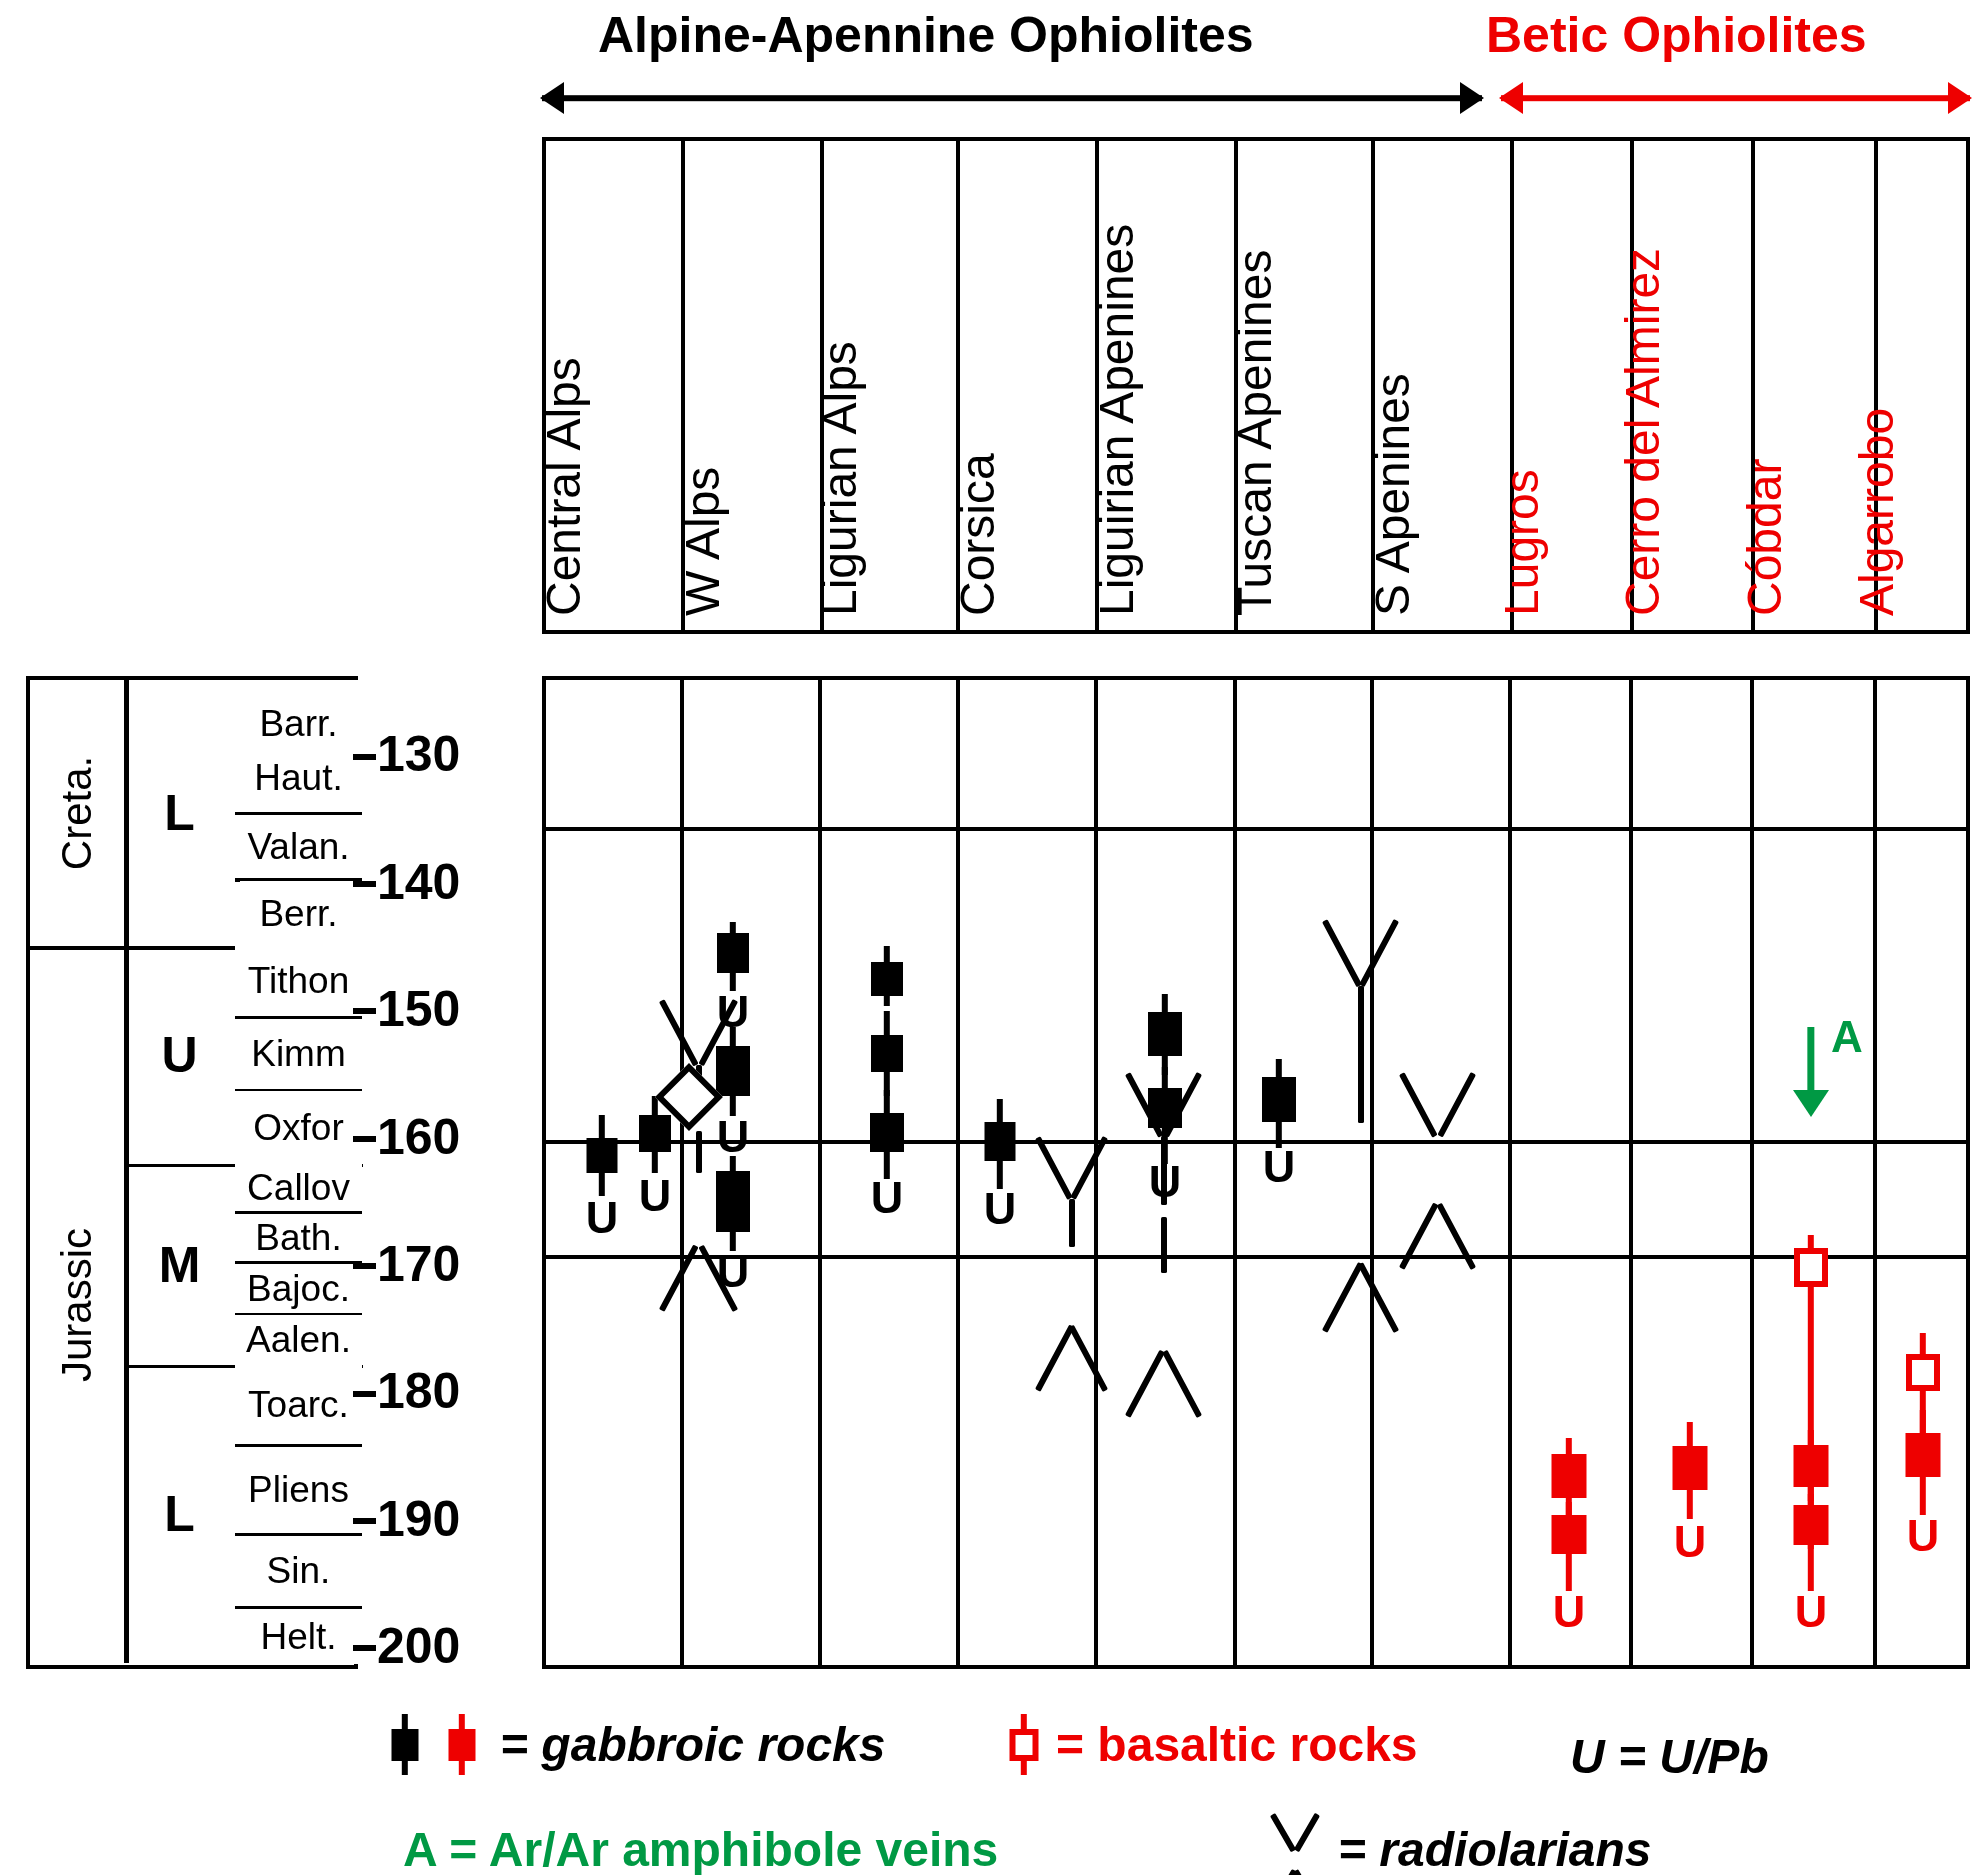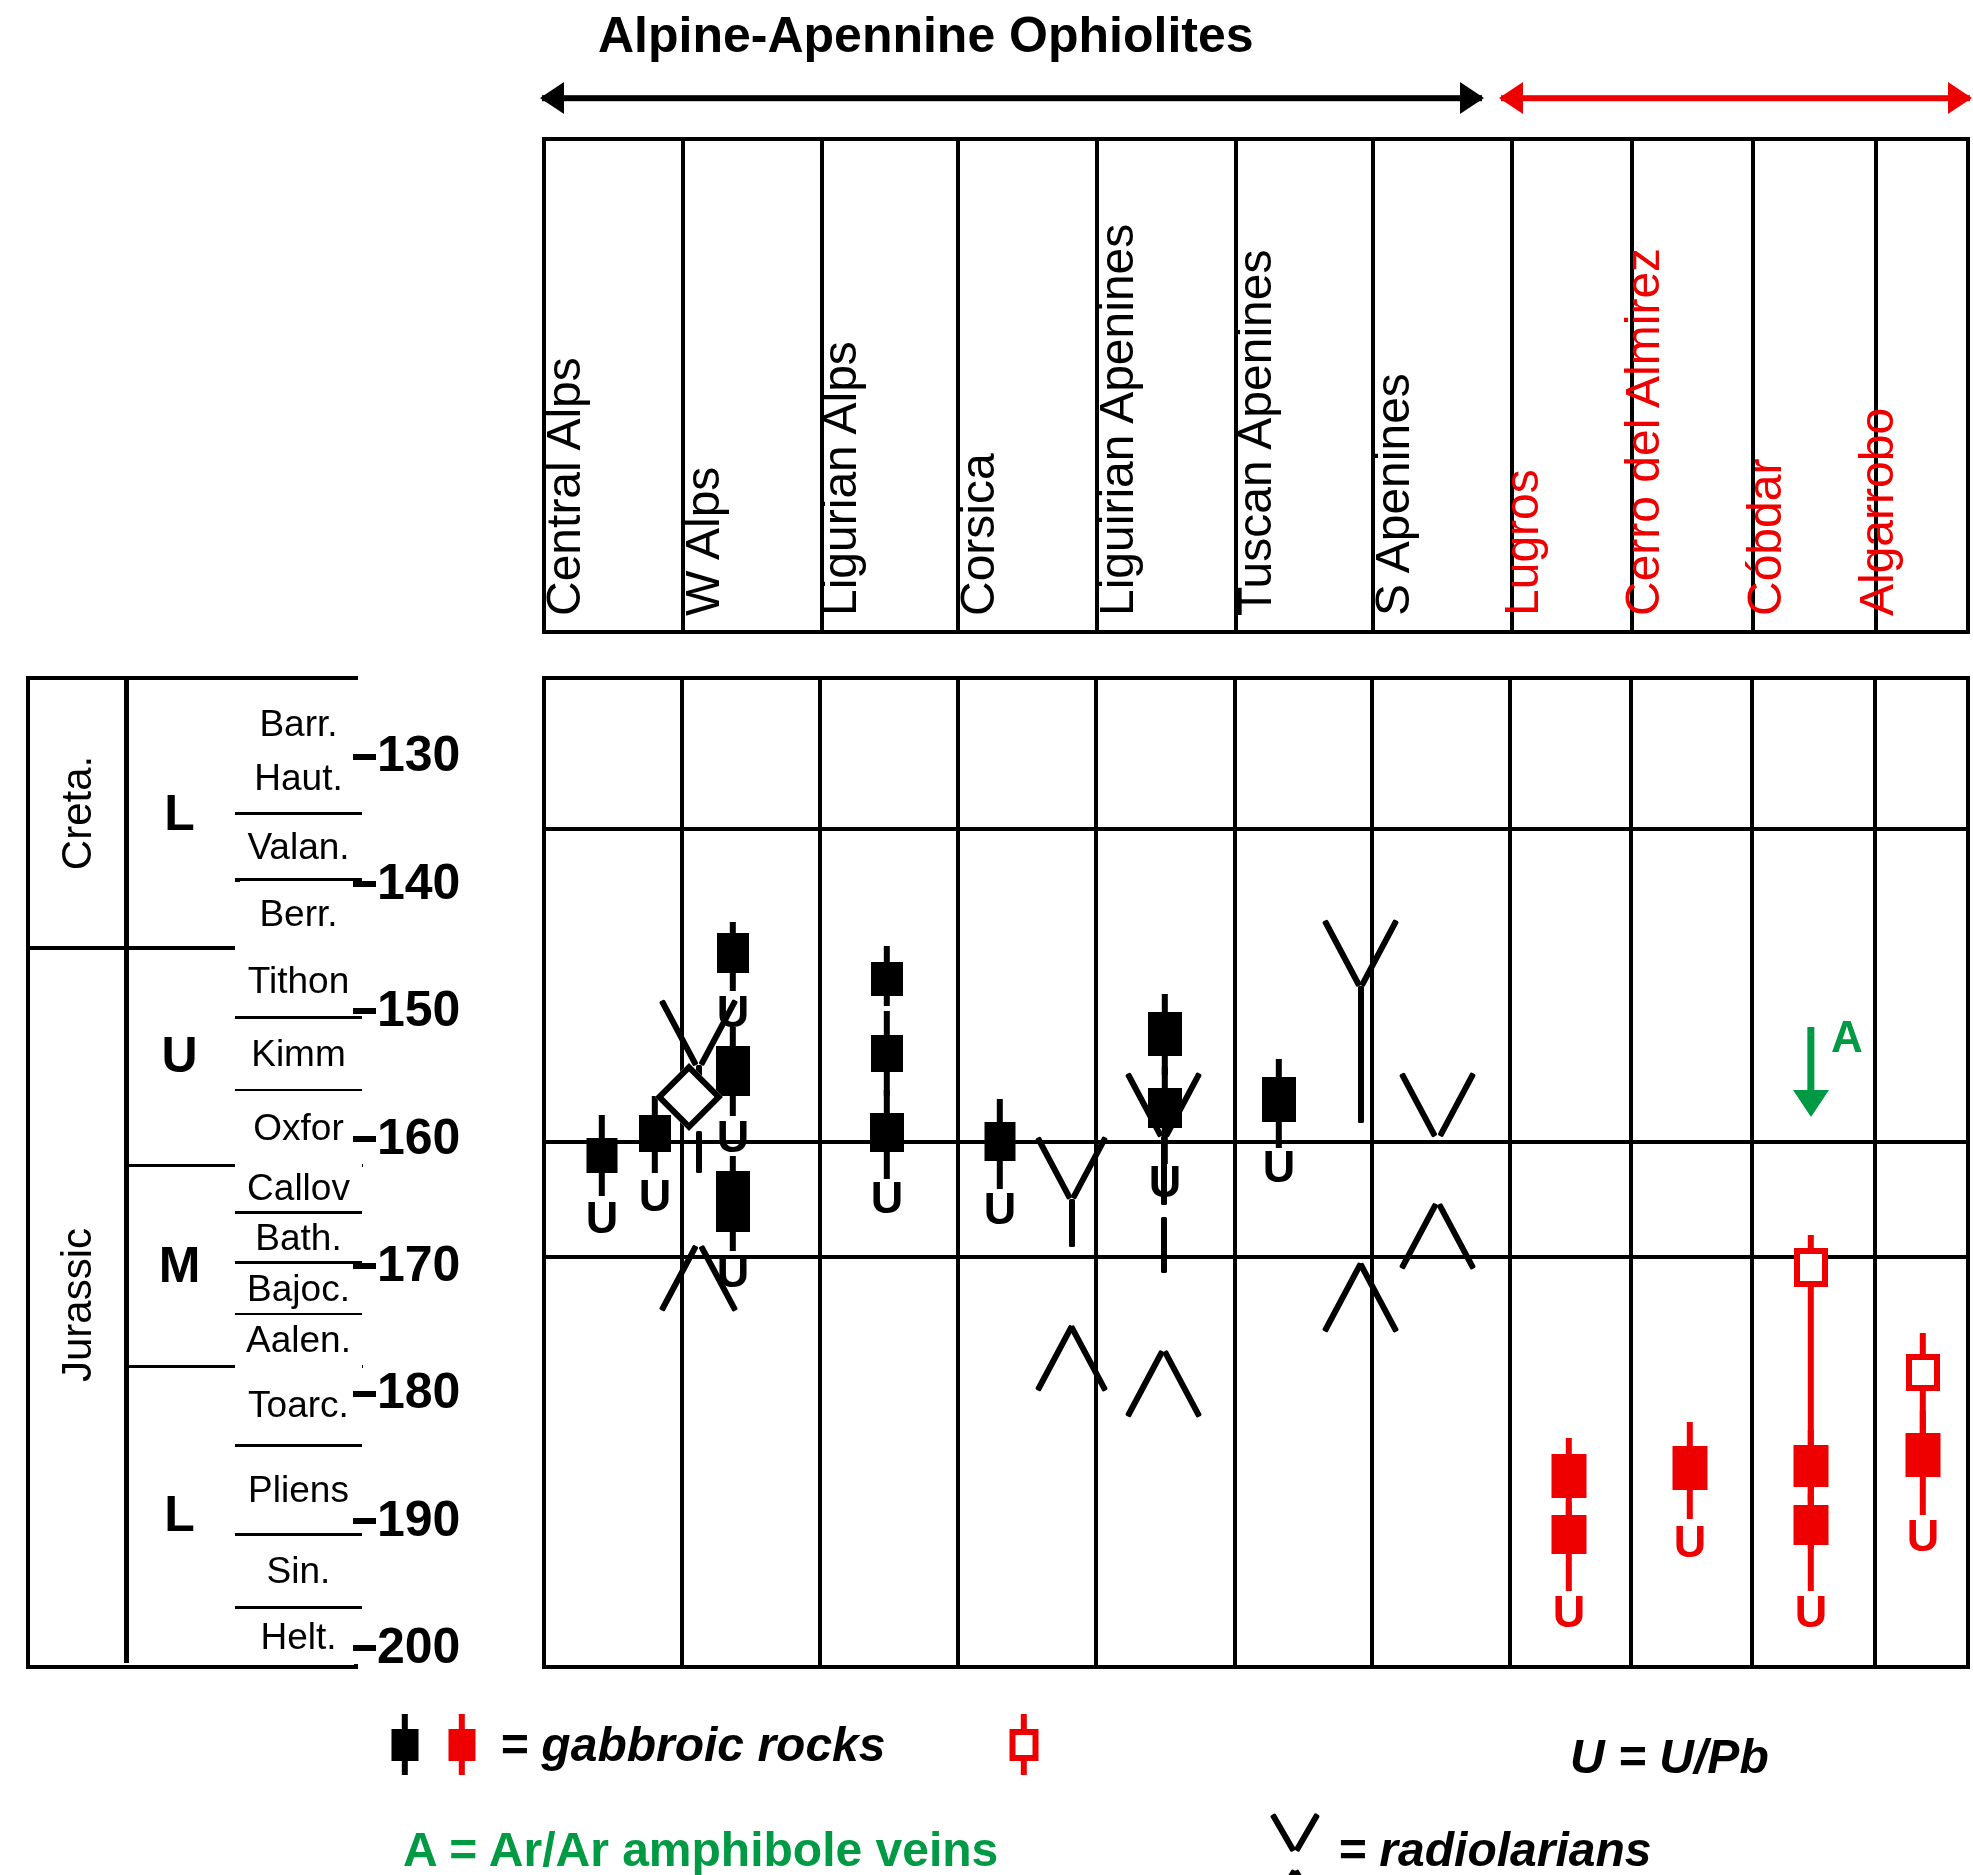--- a/index.html
+++ b/index.html
@@ -138,20 +138,21 @@
   .legend-txt.black{color:#000;font-style:italic;}
   .legend-txt.red{color:#ee0000;}
   .legend-txt.green{color:#009944;}
 </style>
 </head>
 <body>
 
 <div class="root">
 
   <div class="grp-title grp-black" style="left:598px;top:6.4px;">Alpine-Apennine Ophiolites</div>
+  <div class="grp-title grp-red" style="left:1486px;top:6.4px;">Betic Ophiolites</div>
 
   <div class="arrow-line black" style="left:542px;top:98px;width:940px;">
     <div class="bar"></div>
       <div class="head left"></div>
       <div class="head right"></div>
   </div>
   <div class="arrow-line red" style="left:1501px;top:98px;width:469px;">
     <div class="bar"></div>
       <div class="head left"></div>
       <div class="head right"></div>
@@ -468,20 +469,21 @@
     <div class="sym" style="left:442px;top:21px;width:40px;height:64px;">
       <div class="whisker red" style="top:0;height:61px;"></div>
       <div class="box-filled red" style="top:14.5px;width:27px;height:32px;"></div>
     </div>
     <div class="legend-txt black" style="left:500px;top:24px;">= gabbroic rocks</div>
 
     <div class="sym" style="left:1004px;top:21px;width:40px;height:64px;">
       <div class="whisker red" style="top:0;height:61px;"></div>
       <div class="box-open" style="top:14.5px;width:29px;height:32px;"></div>
     </div>
+    <div class="legend-txt red" style="left:1056px;top:24px;">= basaltic rocks</div>
 
     <div class="legend-txt black" style="left:1570px;top:36px;">U = U/Pb</div>
 
     <div class="legend-txt green" style="left:403px;top:129px;">A = Ar/Ar amphibole veins</div>
 
     <div class="radio" style="left:1264px;top:123px;width:61px;height:47px;">
       <i style="left:6.4px;top:0px;height:42px;transform:rotate(-30deg);transform-origin:top left;"></i>
       <i style="left:50px;top:0px;height:42px;transform:rotate(30deg);transform-origin:top right;"></i>
       <i style="left:6.4px;top:47px;height:44px;transform:rotate(30deg);transform-origin:bottom left;"></i>
       <i style="left:50px;top:47px;height:44px;transform:rotate(-30deg);transform-origin:bottom right;"></i>

